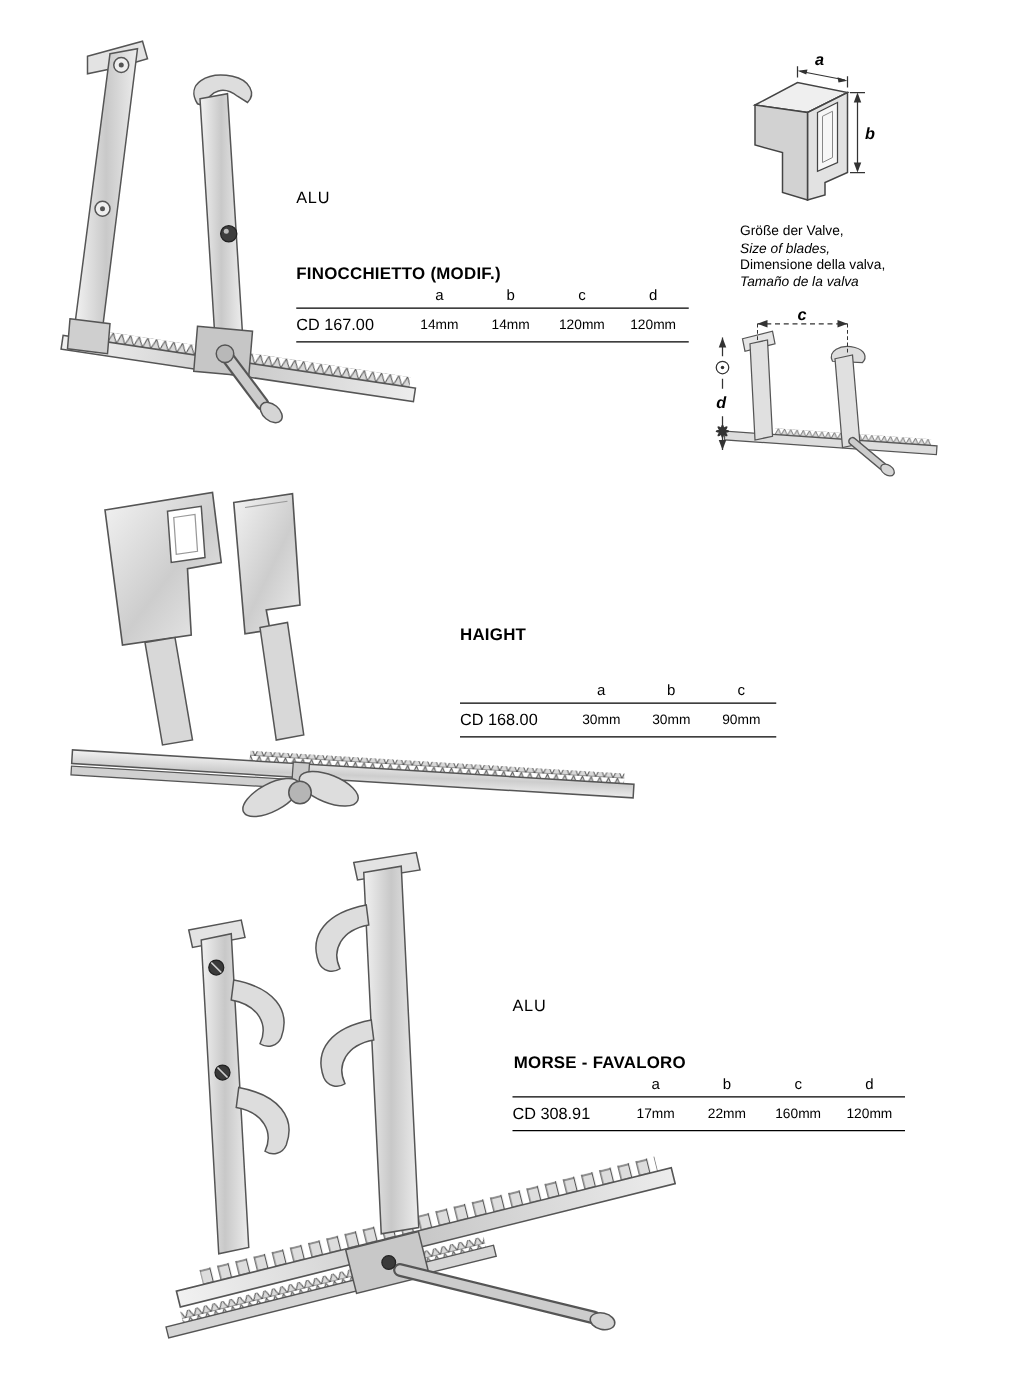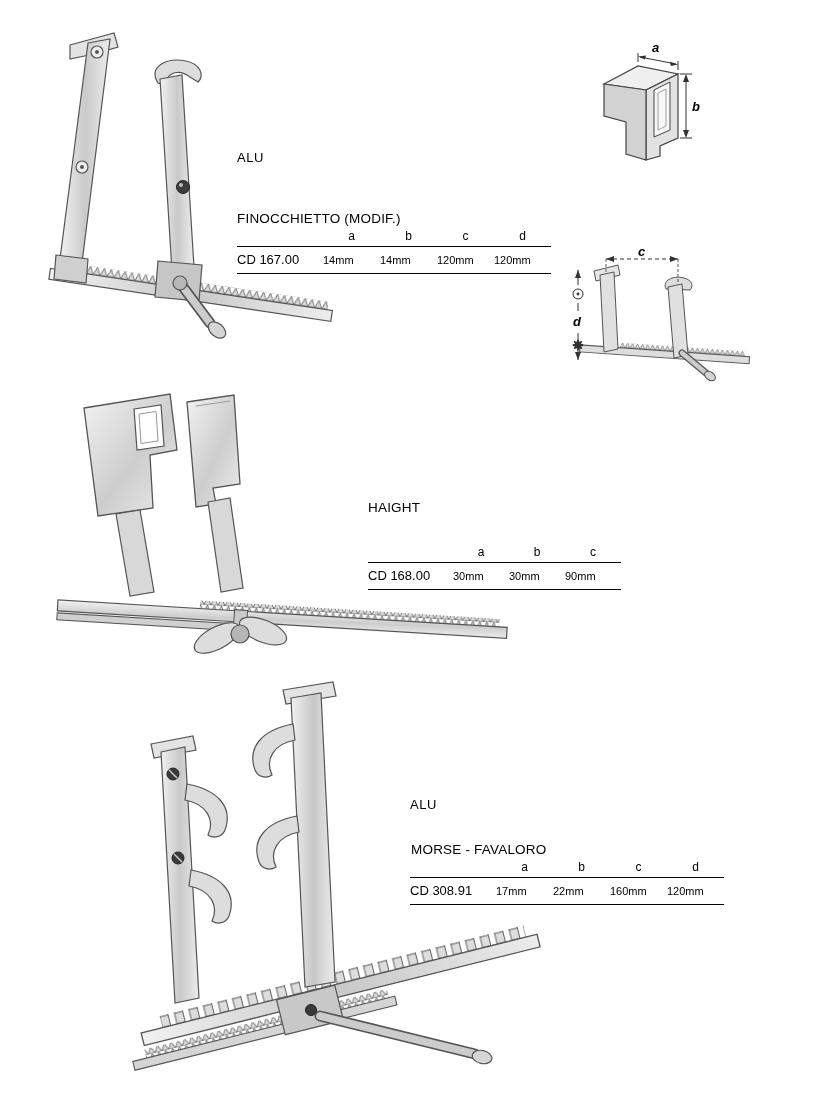--- a/index.html
+++ b/index.html
@@ -3,27 +3,27 @@
 <meta charset="utf-8">
 <style>
   * { margin:0; padding:0; box-sizing:border-box; }
   html,body { background:#fff; }
   .page {
     position:relative; width:826px; height:1101px; background:#ffffff;
     font-family:"Liberation Sans", sans-serif; color:#000; overflow:hidden;
   }
   .abs { position:absolute; }
   .material { position:absolute; font-size:13px; letter-spacing:.6px; }
-  .title { position:absolute; font-size:13.5px; font-weight:normal; letter-spacing:.2px; }
+  .title { position:absolute; font-size:13.5px; font-weight:bold; letter-spacing:.2px; }
   .spec { position:absolute; }
   .spec .hdr { display:flex; align-items:flex-end; padding-bottom:3px; border-bottom:1.3px solid #000; }
   .spec .row { display:flex; align-items:center; padding:5px 0 6px 0; border-bottom:1.3px solid #000; }
   .code-col { font-weight:normal; font-size:13px; }
   .col { text-align:center; font-size:12px; }
-  .val { text-align:left; font-size:11px; }
+  .val { text-align:center; font-size:11px; }
   .caption { position:absolute; font-size:11px; line-height:13.5px; }
   .caption span { display:block; }
   .caption .it { font-style:italic; }
   svg text { font-family:"Liberation Sans", sans-serif; fill:#000; }
   .dim { font-size:13px; font-weight:bold; font-style:italic; }
 </style>
 </head>
 <body>
 
 <div class="page">
@@ -223,20 +223,26 @@
       <circle cx="18" cy="49" r="1.4" fill="#333"></circle>
     </g>
     <g>
       <ellipse cx="18" cy="100" rx="5.5" ry="1.5" fill="#333"></ellipse>
       <ellipse cx="18" cy="100" rx="5.5" ry="1.5" fill="#333" transform="rotate(45 18 100)"></ellipse>
       <ellipse cx="18" cy="100" rx="5.5" ry="1.5" fill="#333" transform="rotate(90 18 100)"></ellipse>
       <ellipse cx="18" cy="100" rx="5.5" ry="1.5" fill="#333" transform="rotate(135 18 100)"></ellipse>
     </g>
   </svg>
 
+  <div class="caption" style="left:592px; top:179px">
+    <span>Größe der Valve,</span>
+    <span class="it">Size of blades,</span>
+    <span>Dimensione della valva,</span>
+    <span class="it">Tamaño de la valva</span>
+  </div>
 
 
   <div class="material" style="left:237px; top:150px">ALU</div>
   <div class="title" style="left:237px; top:211px">FINOCCHIETTO (MODIF.)</div>
 
   <div class="spec" style="left:237px; top:229px; width:314px">
     <div class="hdr">
       <div class="code-col" style="width:86px"></div>
       <div class="col" style="width:57px">a</div>
       <div class="col" style="width:57px">b</div>

